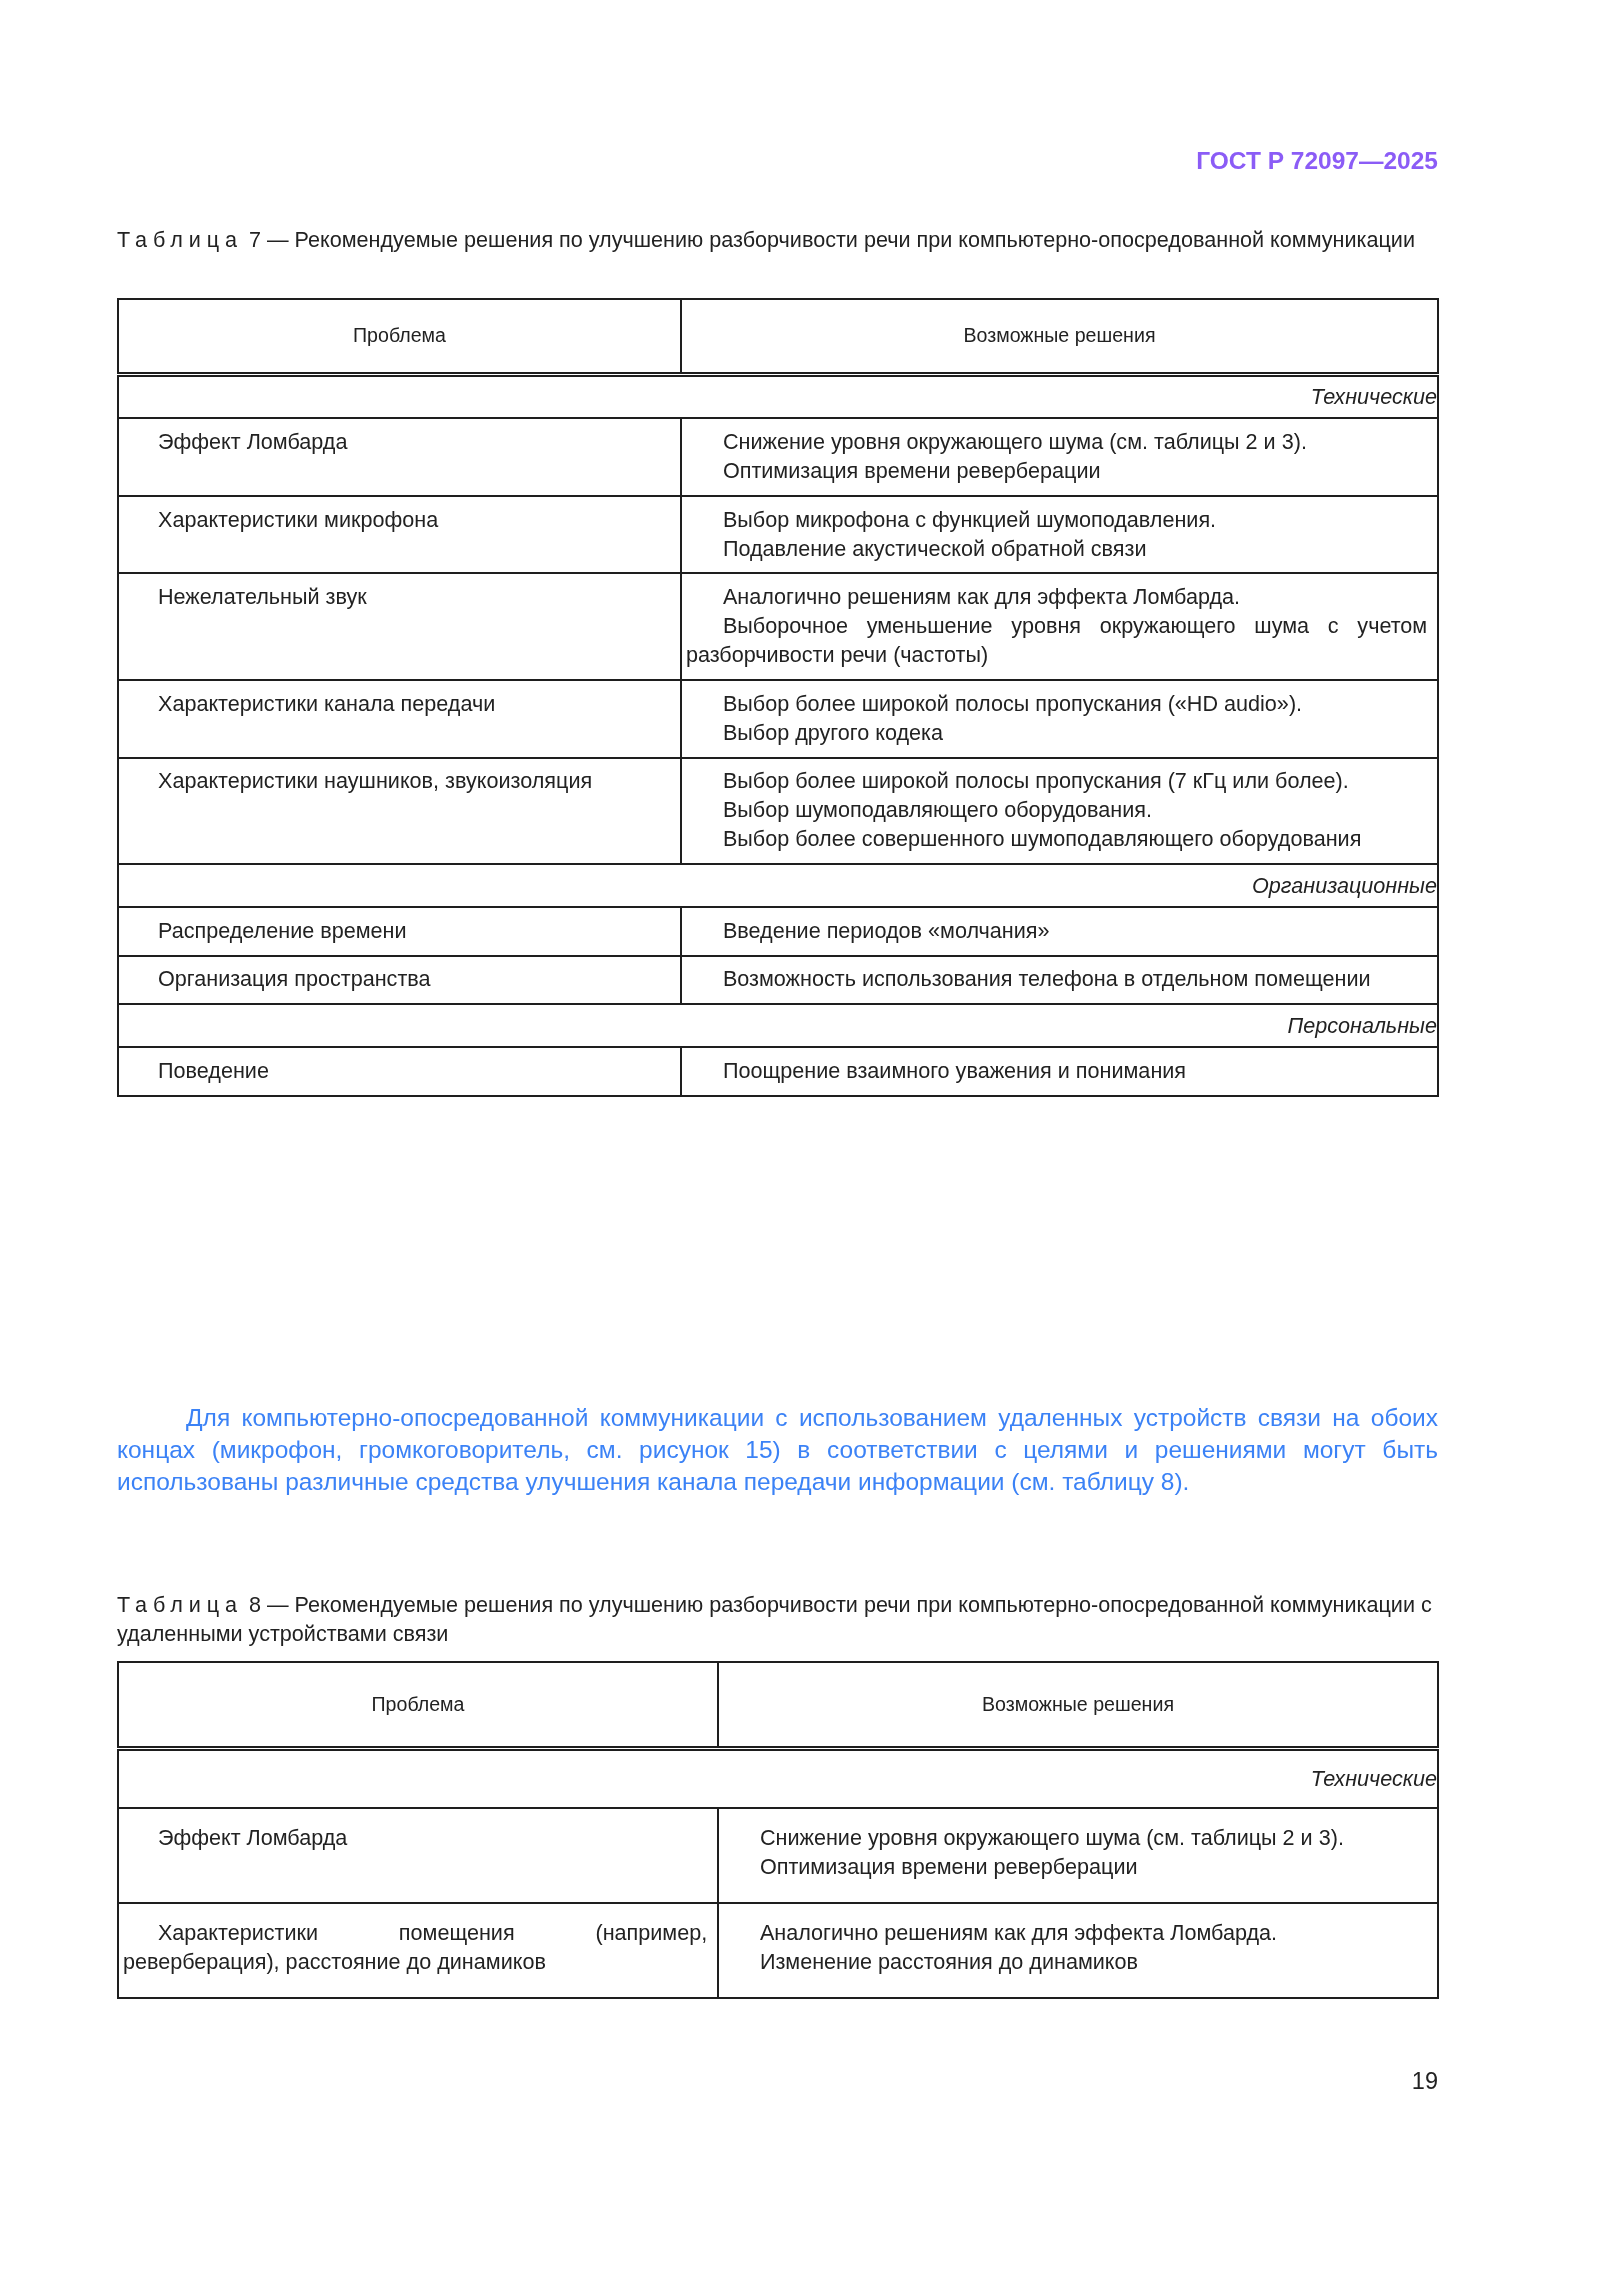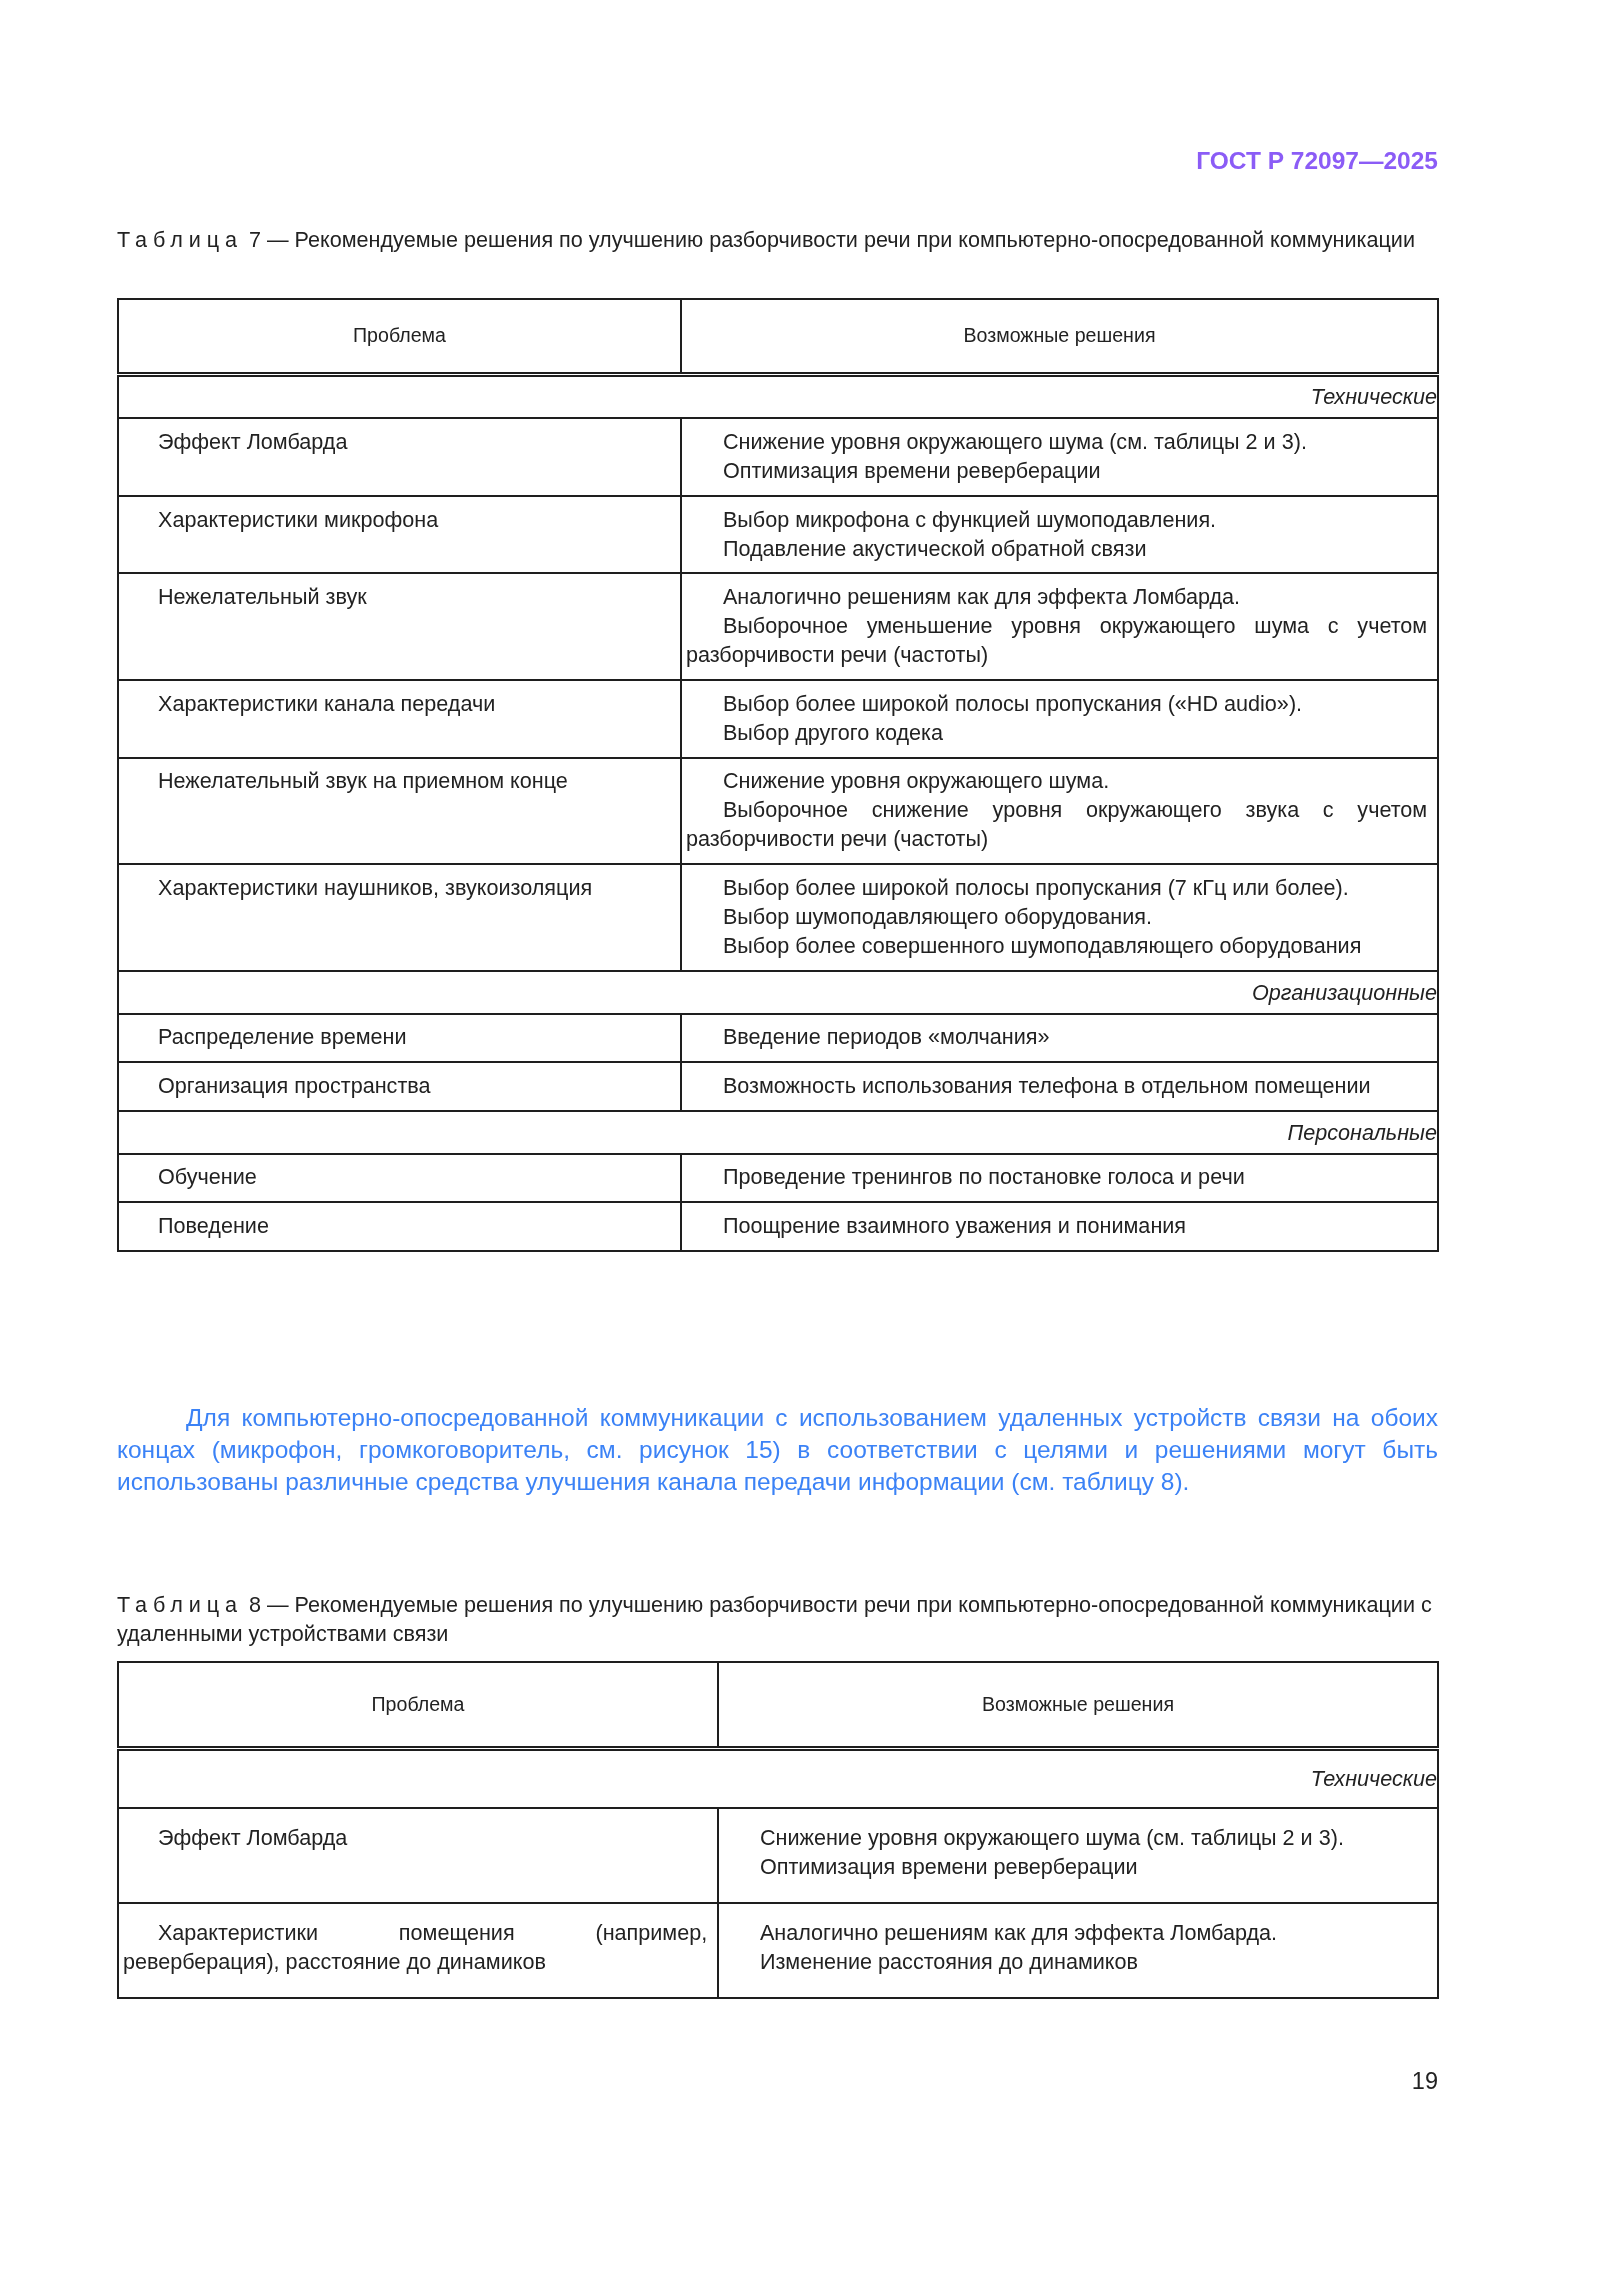--- a/index.html
+++ b/index.html
@@ -82,31 +82,20 @@
         </td>
         <td>
           <div class="cells">
             <div class="ln">Выбор более широкой полосы пропускания («HD audio»).</div>
             <div class="ln">Выбор другого кодека</div>
           </div>
         </td>
       </tr>
       <tr>
         <td>
-          <div class="cellp">Нежелательный звук на приемном конце</div>
-        </td>
-        <td>
-          <div class="cells">
-            <div class="ln">Снижение уровня окружающего шума.</div>
-            <div class="ln">Выборочное снижение уровня окружающего звука с учетом разборчивости речи (частоты)</div>
-          </div>
-        </td>
-      </tr>
-      <tr>
-        <td>
           <div class="cellp">Характеристики наушников, звукоизоляция</div>
         </td>
         <td>
           <div class="cells">
             <div class="ln">Выбор более широкой полосы пропускания (7 кГц или более).</div>
             <div class="ln">Выбор шумоподавляющего оборудования.</div>
             <div class="ln">Выбор более совершенного шумоподавляющего оборудования</div>
           </div>
         </td>
       </tr>
@@ -128,30 +117,20 @@
           <div class="cellp">Организация пространства</div>
         </td>
         <td>
           <div class="cells">
             <div class="ln">Возможность использования телефона в отдельном помещении</div>
           </div>
         </td>
       </tr>
       <tr>
         <td colspan="2" class="sec">Персональные</td>
-      </tr>
-      <tr>
-        <td>
-          <div class="cellp">Обучение</div>
-        </td>
-        <td>
-          <div class="cells">
-            <div class="ln">Проведение тренингов по постановке голоса и речи</div>
-          </div>
-        </td>
       </tr>
       <tr>
         <td>
           <div class="cellp">Поведение</div>
         </td>
         <td>
           <div class="cells">
             <div class="ln">Поощрение взаимного уважения и понимания</div>
           </div>
         </td>

